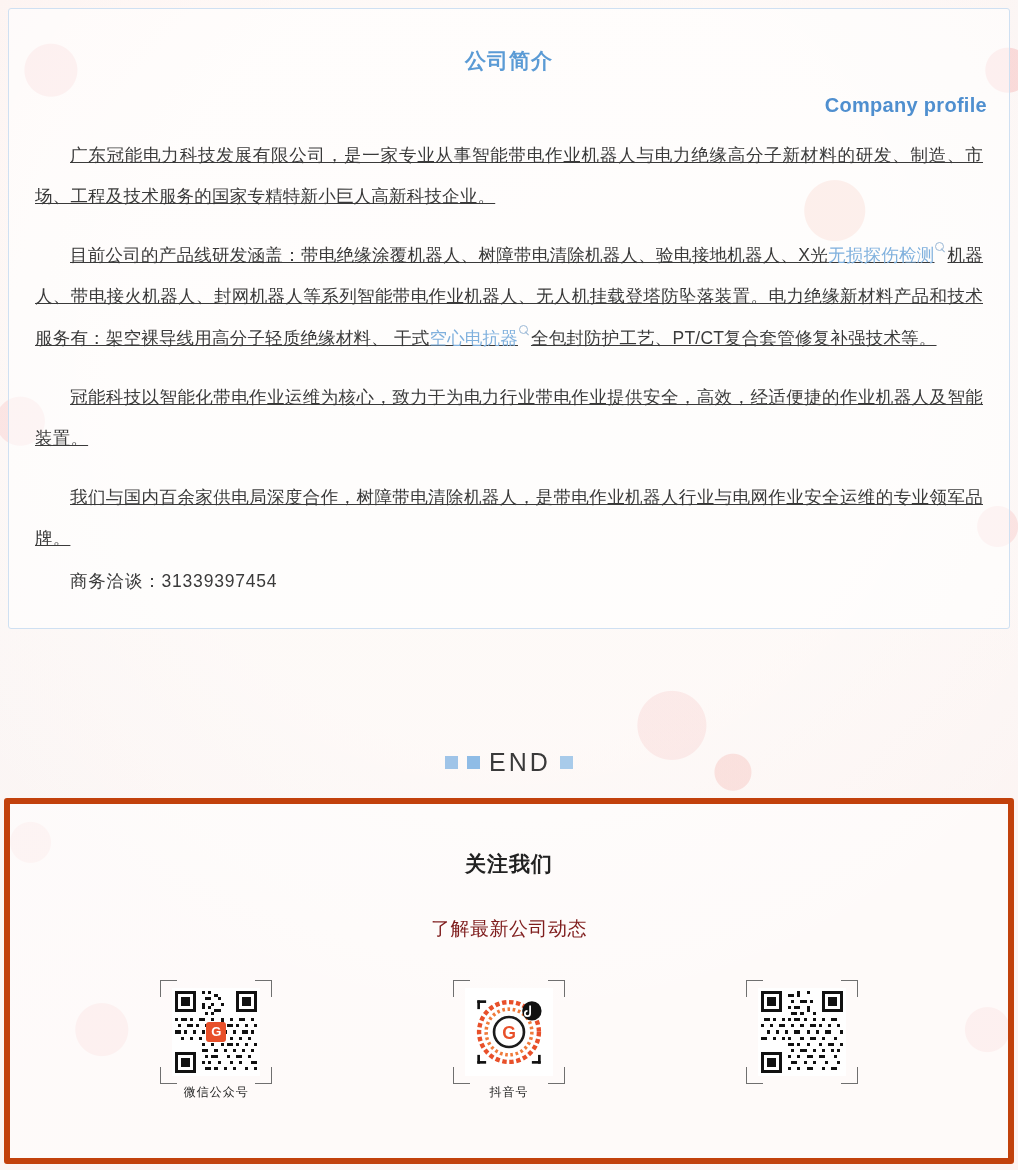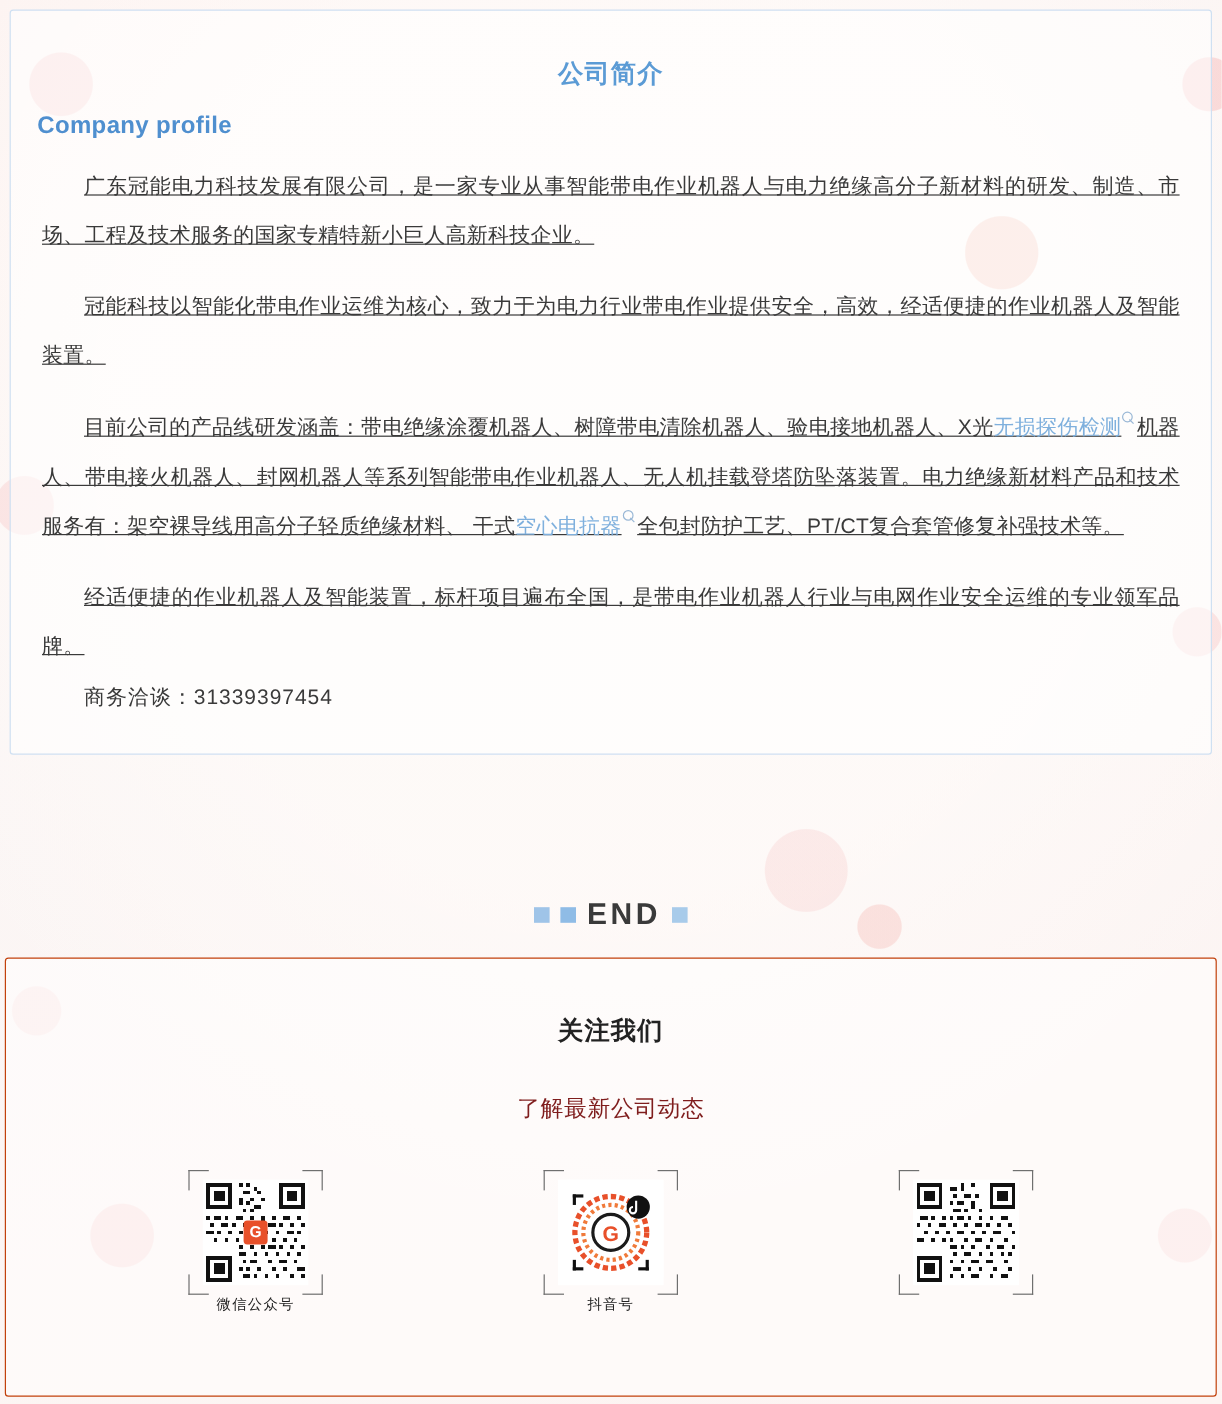--- a/index.html
+++ b/index.html
@@ -57,21 +57,21 @@
   }
   .title-cn {
     text-align: center;
     color: #5b9bd5;
     font-size: 21px;
     font-weight: bold;
     letter-spacing: 1px;
     margin: 8px 0 0 0;
   }
   .title-en {
-    text-align: left;
+    text-align: right;
     color: #4f8fcf;
     font-size: 20px;
     font-weight: bold;
     margin: 19px 0 0 0;
     letter-spacing: .3px;
   }
   .body-text {
     color: #3a3a3a;
     font-size: 17.5px;
     line-height: 2.35;
@@ -121,21 +121,20 @@
   
   .end-row {
     position: absolute;
     left: 0;
     top: 748px;
     width: 1018px;
     display: flex;
     align-items: center;
     justify-content: center;
     gap: 9px;
-    font-weight: bold;
   }
   .sq {
     width: 13px;
     height: 13px;
     display: inline-block;
   }
   .sq.a { background: #9fc4e8; }
   .sq.b { background: #8fbce6; }
   .sq.c { background: #a8cbea; }
   .end-text {
@@ -146,21 +145,21 @@
   }
 
   
   .follow-card {
     position: absolute;
     left: 4px;
     top: 798px;
     width: 1010px;
     height: 366px;
     box-sizing: border-box;
-    border: 1px solid #c2410c;
+    border: 6px solid #c2410c;
     border-radius: 3px;
     background: rgba(255,255,255,0.50);
   }
   .follow-title {
     text-align: center;
     color: #222;
     font-size: 21px;
     font-weight: bold;
     margin-top: 46px;
     letter-spacing: 1px;
@@ -236,25 +235,25 @@
 
 <div class="bg-layer"></div>
 
 <div class="page">
 
   <section class="profile-card">
     <h1 class="title-cn">公司简介</h1>
     <h2 class="title-en">Company profile</h2>
 
     <p class="body-text">广东冠能电力科技发展有限公司，是一家专业从事智能带电作业机器人与电力绝缘高分子新材料的研发、制造、市场、工程及技术服务的国家专精特新小巨人高新科技企业。</p>
+    <p class="body-text"><span>目前公司的产品线研发涵盖：带电绝缘涂覆机器人、树障带电清除机器人、验电接地机器人、X光</span><span class="kw">无损探伤检测</span><span class="mag"></span><span>机器人、带电接火机器人、封网机器人等系列智能带电作业机器人、无人机挂载登塔防坠落装置。电力绝缘新材料产品和技术服务有：架空裸导线用高分子轻质绝缘材料、 干式</span><span class="kw">空心电抗器</span><span class="mag"></span><span>全包封防护工艺、PT/CT复合套管修复补强技术等。</span></p>
+
     <p class="body-text">冠能科技以智能化带电作业运维为核心，致力于为电力行业带电作业提供安全，高效，经适便捷的作业机器人及智能装置。</p>
 
-    <p class="body-text"><span>目前公司的产品线研发涵盖：带电绝缘涂覆机器人、树障带电清除机器人、验电接地机器人、X光</span><span class="kw">无损探伤检测</span><span class="mag"></span><span>机器人、带电接火机器人、封网机器人等系列智能带电作业机器人、无人机挂载登塔防坠落装置。电力绝缘新材料产品和技术服务有：架空裸导线用高分子轻质绝缘材料、 干式</span><span class="kw">空心电抗器</span><span class="mag"></span><span>全包封防护工艺、PT/CT复合套管修复补强技术等。</span></p>
-
-    <p class="body-text">经适便捷的作业机器人及智能装置，标杆项目遍布全国，是带电作业机器人行业与电网作业安全运维的专业领军品牌。</p>
+    <p class="body-text">我们与国内百余家供电局深度合作，树障带电清除机器人，是带电作业机器人行业与电网作业安全运维的专业领军品牌。</p>
 
     <p class="contact-line">商务洽谈：31339397454</p>
   </section>
 
   <div class="end-row">
     <span class="sq a"></span>
     <span class="sq b"></span>
     <span class="end-text">END</span>
     <span class="sq c"></span>
   </div>

